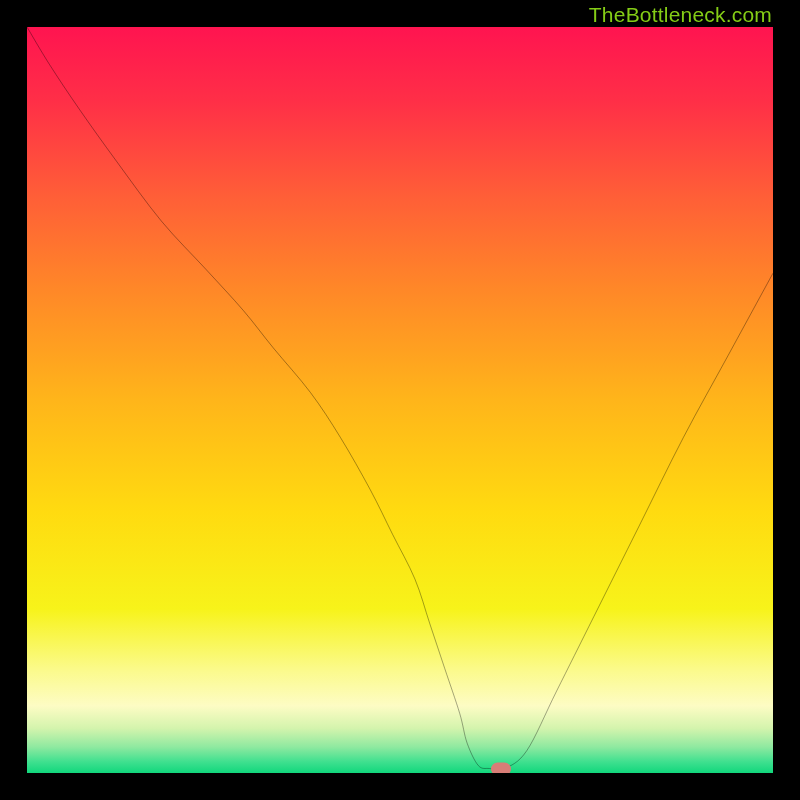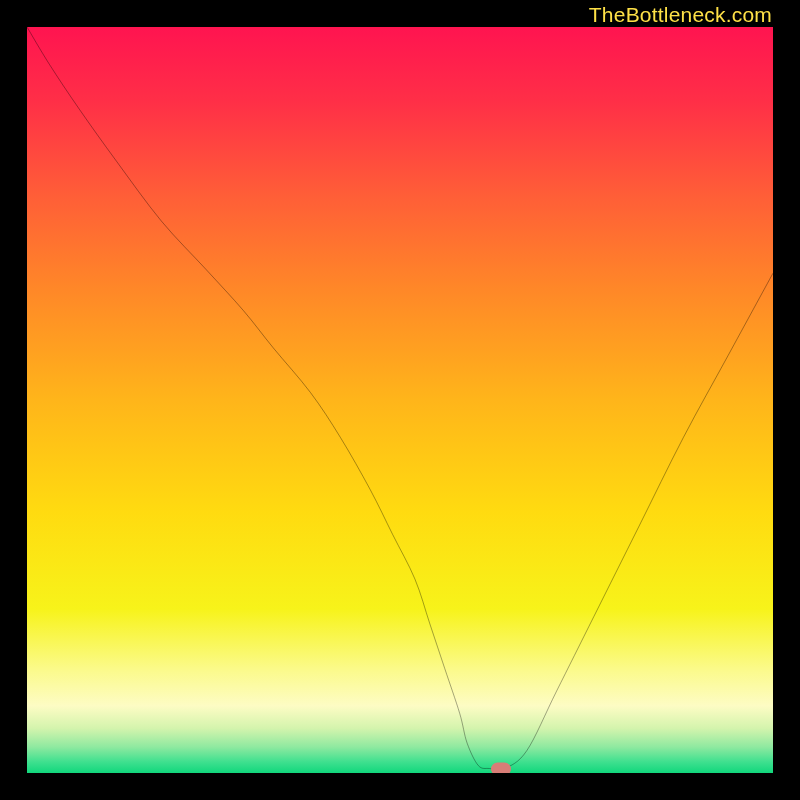--- a/index.html
+++ b/index.html
@@ -43,21 +43,21 @@
     width: 20px;
     height: 13px;
     border-radius: 7px;
     background: #d87d77;
     transform: translate(-50%, -50%);
   }
   .watermark {
     position: absolute;
     right: 28px;
     top: 3px;
-    color: #fde047;
+    color: #84cc16;
     font-family: Arial, Helvetica, sans-serif;
     font-size: 21px;
     letter-spacing: 0.2px;
   }
 </style>
 </head>
 <body>
 <div class="frame">
 
   <div class="plot-area">

